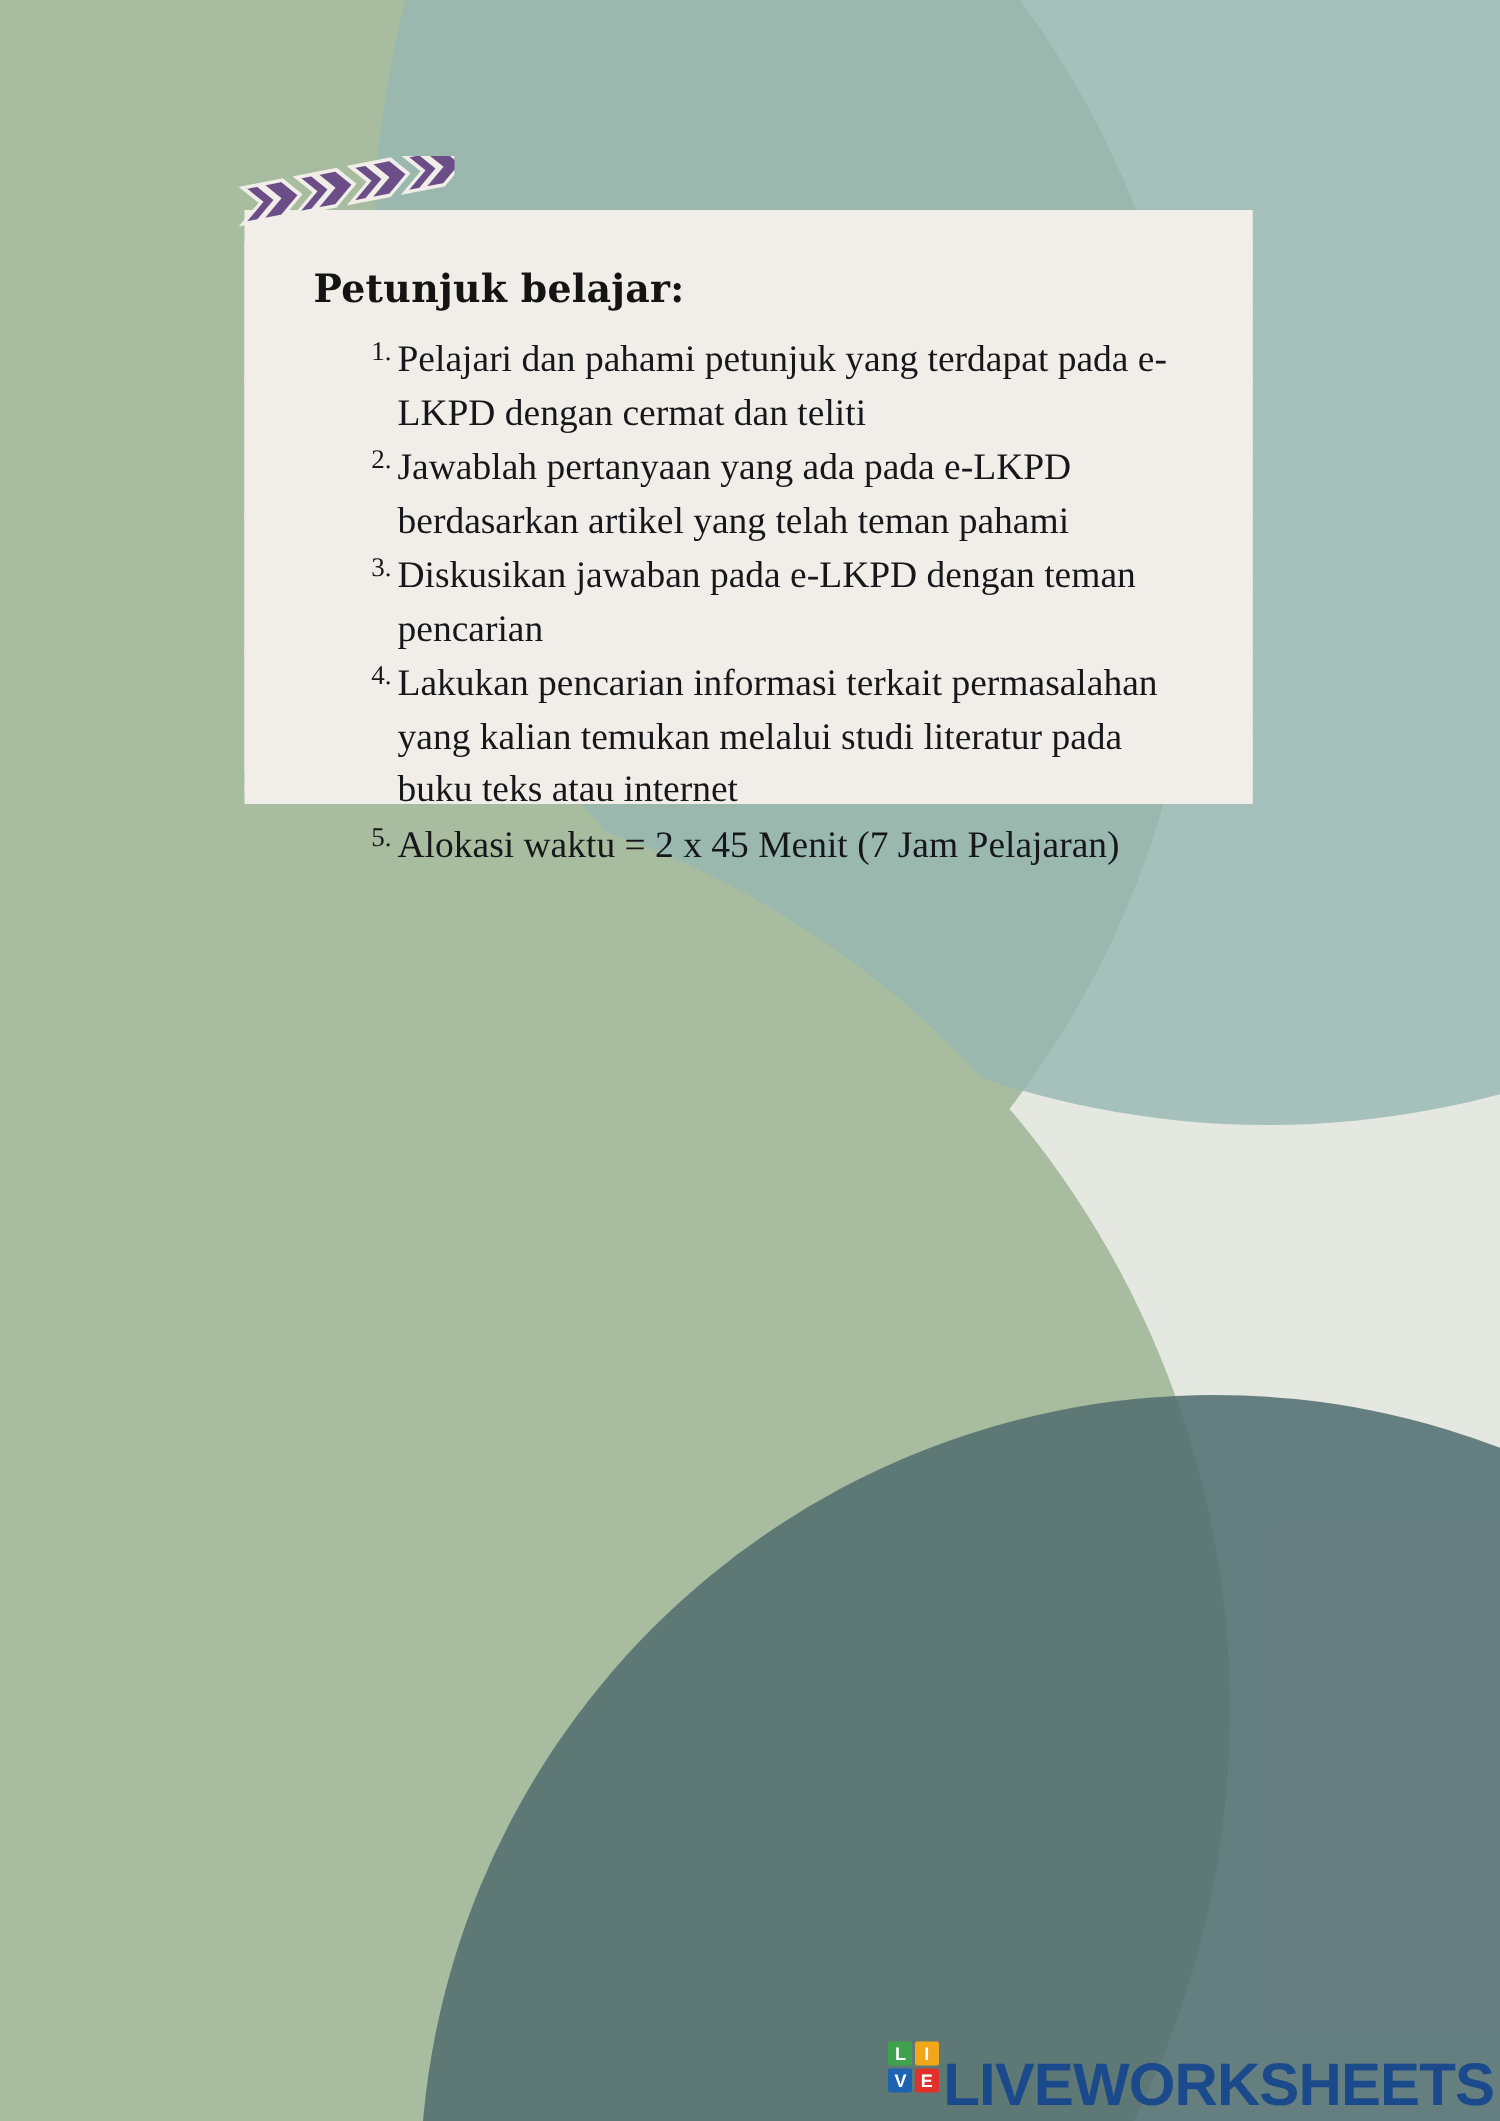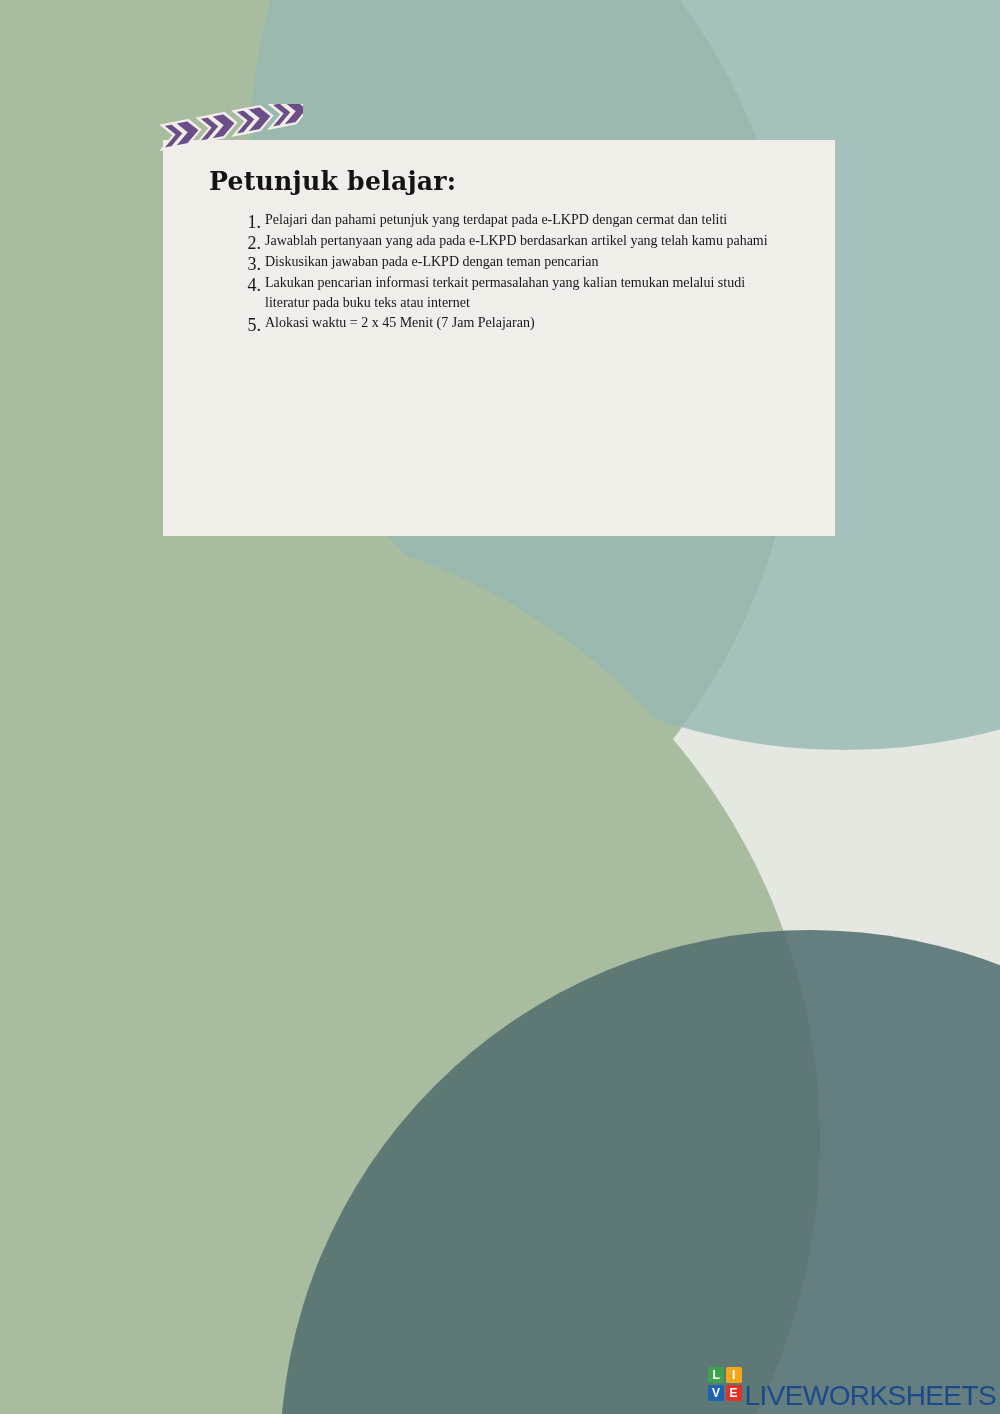--- a/index.html
+++ b/index.html
@@ -117,21 +117,21 @@
     top: 104px;
     width: 145px;
     height: 56px;
     z-index: 6;
   }
 
   
   .card-content {
     position: absolute;
     left: 163px;
-    top: 128px;
+    top: 140px;
     width: 672px;
     height: 396px;
     z-index: 5;
     box-sizing: border-box;
     padding: 38px 44px 23px 46px;
   }
   .title {
     font-family: "DejaVu Serif", "Liberation Serif", serif;
     font-size: 26px;
     font-weight: bold;
@@ -144,21 +144,21 @@
   ol.steps {
     margin: 0;
     padding: 0 0 0 56px;
     list-style: none;
     counter-reset: step;
   }
   ol.steps > li {
     position: relative;
     counter-increment: step;
     font-family: "Liberation Serif", "DejaVu Serif", serif;
-    font-size: 14px;
+    font-size: 25px;
     line-height: 1.42;
     color: #16171a;
     margin-bottom: 1px;
   }
   ol.steps > li::before {
     content: counter(step) ".";
     position: absolute;
     left: -26px;
     width: 22px;
     text-align: right;
@@ -192,22 +192,22 @@
     font-size: 12px;
     border-radius: 1.5px;
     line-height: 1;
   }
   .lw-l { background: #3FA34D; }
   .lw-i { background: #F2A71B; }
   .lw-v { background: #1D63B0; }
   .lw-e { background: #E0322B; }
   .lw-word {
     font-family: "Liberation Sans", sans-serif;
-    font-weight: normal;
-    font-size: 28px;
+    font-weight: bold;
+    font-size: 40px;
     letter-spacing: -0.6px;
     color: #1B4A8C;
     line-height: 1;
     margin-top: 24px;
   }
 </style>
 </head>
 <body>
 
 <div id="page">
@@ -244,21 +244,21 @@
           <path d="M124 16 L138 16 L150 28 L138 40 L124 40 L136 28 Z" transform="translate(0,6)"></path>
         </g>
       </g>
     </svg>
   </div>
 
   <div class="card-content">
     <h1 class="title">Petunjuk belajar:</h1>
     <ol class="steps">
       <li>Pelajari dan pahami petunjuk yang terdapat pada e-LKPD dengan cermat dan teliti</li>
-      <li>Jawablah pertanyaan yang ada pada e-LKPD berdasarkan artikel yang telah kamu pahami</li>
+      <li>Jawablah pertanyaan yang ada pada e-LKPD berdasarkan artikel yang telah teman pahami</li>
       <li>Diskusikan jawaban pada e-LKPD dengan teman pencarian</li>
       <li>Lakukan pencarian informasi terkait permasalahan yang kalian temukan melalui studi literatur pada buku teks atau internet</li>
       <li>Alokasi waktu = 2 x 45 Menit (7 Jam Pelajaran)</li>
     </ol>
   </div>
 
   <div class="lw-logo">
     <div class="lw-tiles">
       <span class="lw-tile lw-l">L</span>
       <span class="lw-tile lw-i">I</span>

